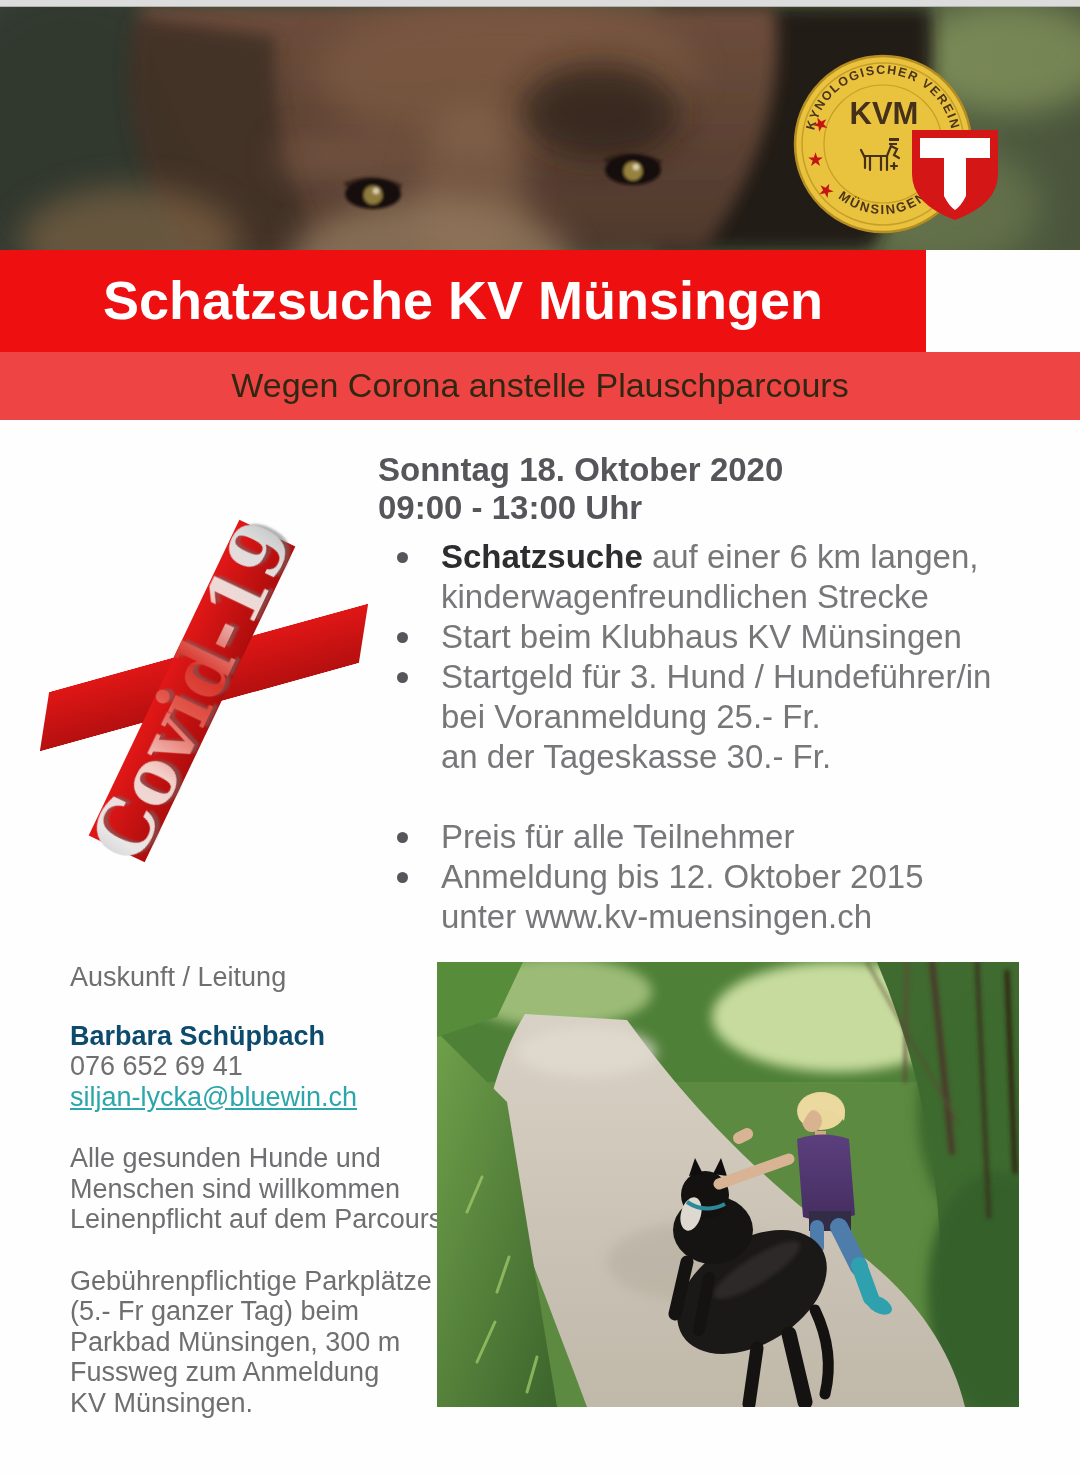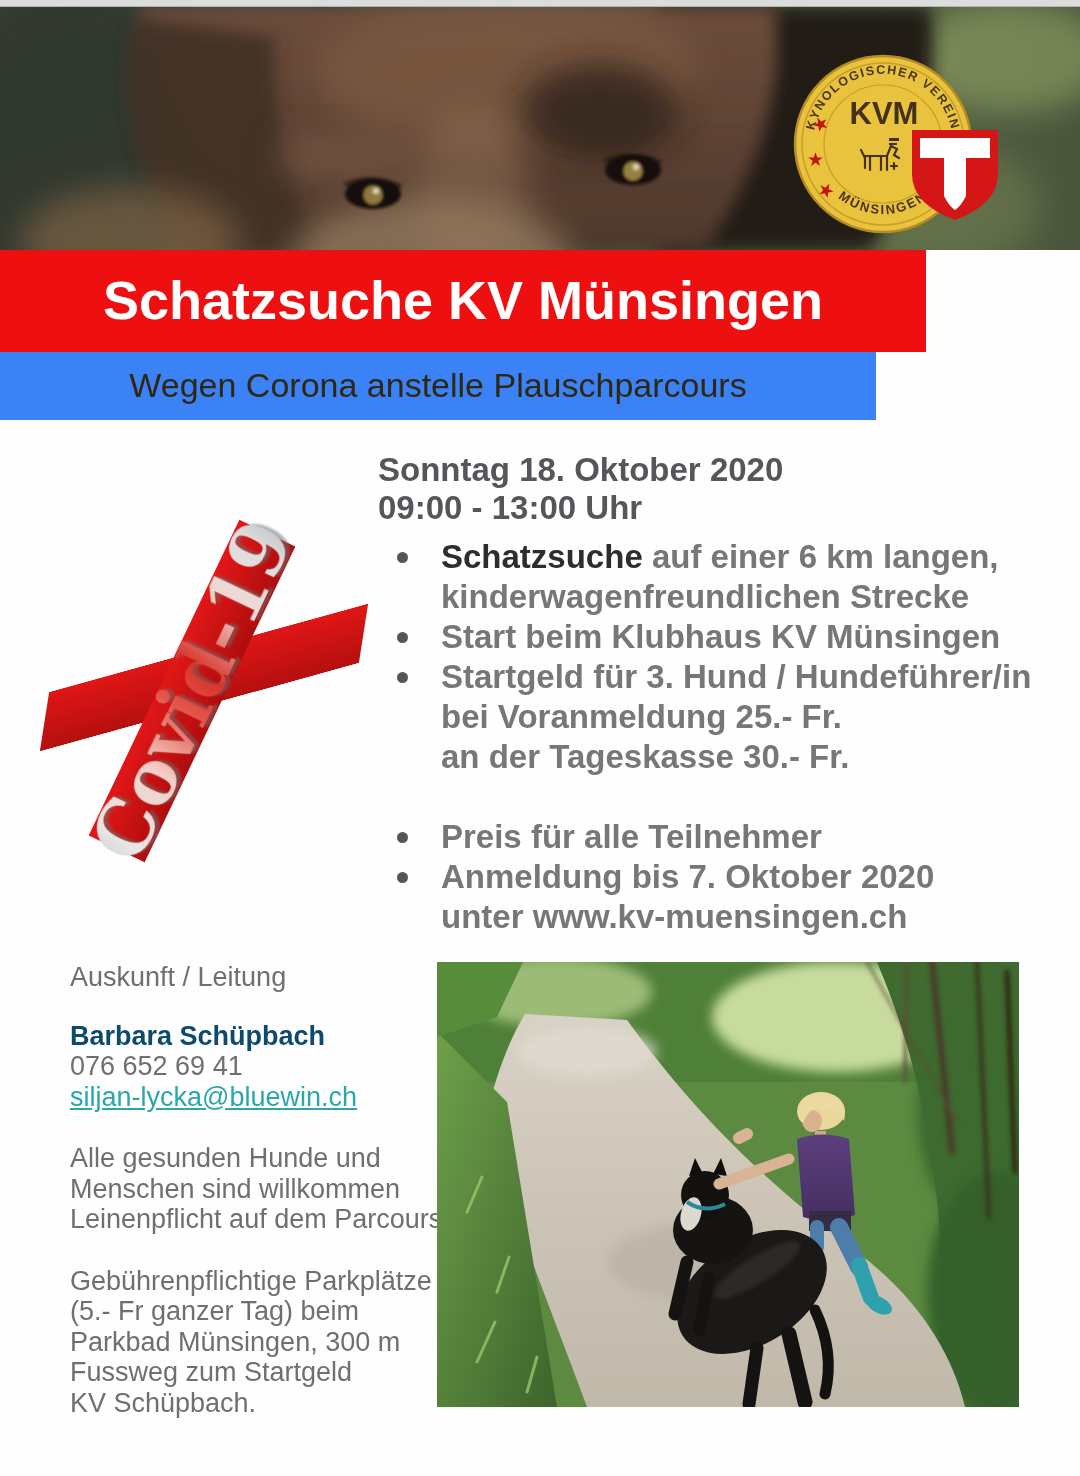--- a/index.html
+++ b/index.html
@@ -18,21 +18,21 @@
 
   
   .badge{left:791px;top:46px;width:215px;height:196px;}
 
   
   .title-banner{left:0;top:250px;width:926px;height:102px;background:#ee1010;}
   .title-banner h1{
     margin:0;font-size:54px;font-weight:bold;color:#ffffff;text-align:center;
     line-height:101px;font-family:"Liberation Sans",sans-serif;
   }
-  .subtitle-banner{left:0;top:352px;width:876px;height:68px;background:#3b82f6;}
+  .subtitle-banner{left:0;top:352px;width:1080px;height:68px;background:#ef4444;}
   .subtitle-banner p{
     margin:0;font-size:34px;color:#302713;text-align:center;line-height:67px;
   }
 
   
   .covid{left:20px;top:500px;width:390px;height:420px;}
   .covid-band{position:absolute;}
   .band-flat{
     left:6px;top:150px;width:356px;height:55px;
     background:linear-gradient(180deg,#e01616,#b50f0f);
@@ -54,21 +54,21 @@
     -webkit-background-clip:text;background-clip:text;
     filter:drop-shadow(3px 4px 1px rgba(110,110,110,0.55));
   }
   @supports (-webkit-background-clip: text){
     .covid-text{color:transparent;}
   }
 
   
   .main-text{left:378px;top:451px;width:670px;}
   .hline{font-size:33px;font-weight:bold;color:#56565a;line-height:38px;}
-  .bullets{margin-top:10px;font-weight:bold;}
+  .bullets{margin-top:10px;}
   .brow{display:flex;align-items:flex-start;min-height:40px;}
   .dotcell{flex:0 0 63px;}
   .dot{display:block;width:11px;height:11px;border-radius:50%;background:#55555a;margin-left:19px;margin-top:15px;}
   .nodot .dot{visibility:hidden;}
   .btext{font-size:33px;color:#77777a;line-height:40px;white-space:nowrap;}
   .btext b{color:#2d2d30;}
 
   
   .contact{left:70px;top:962px;width:380px;}
   .cgroup{margin-bottom:31px;}
@@ -233,21 +233,21 @@
     <div class="brow">
       <span class="dotcell">
           <span class="dot"></span>
         </span>
       <span class="btext">Preis für alle Teilnehmer</span>
     </div>
     <div class="brow">
       <span class="dotcell">
           <span class="dot"></span>
         </span>
-      <span class="btext">Anmeldung bis 7. Oktober 2020</span>
+      <span class="btext">Anmeldung bis 12. Oktober 2015</span>
     </div>
     <div class="brow nodot">
       <span class="dotcell">
           <span class="dot"></span>
         </span>
       <span class="btext">unter www.kv-muensingen.ch</span>
     </div>
   </div>
 </div>
 
@@ -260,22 +260,22 @@
   </div>
   <div class="cgroup">
     <div class="cline">Alle gesunden Hunde und</div>
     <div class="cline">Menschen sind willkommen</div>
     <div class="cline">Leinenpflicht auf dem Parcours</div>
   </div>
   <div class="cgroup">
     <div class="cline">Gebührenpflichtige Parkplätze</div>
     <div class="cline">(5.- Fr ganzer Tag) beim</div>
     <div class="cline">Parkbad Münsingen, 300 m</div>
-    <div class="cline">Fussweg zum Startgeld</div>
-    <div class="cline">KV Schüpbach.</div>
+    <div class="cline">Fussweg zum Anmeldung</div>
+    <div class="cline">KV Münsingen.</div>
   </div>
 </div>
 
 <div class="abs trail-photo">
   <svg width="582" height="445" viewBox="0 0 582 445" preserveAspectRatio="none">
     <defs>
       <linearGradient id="grassG" x1="0" y1="0" x2="1" y2="1">
         <stop offset="0" stop-color="#6fa04a"></stop>
           <stop offset="1" stop-color="#3c642c"></stop>
       </linearGradient>

